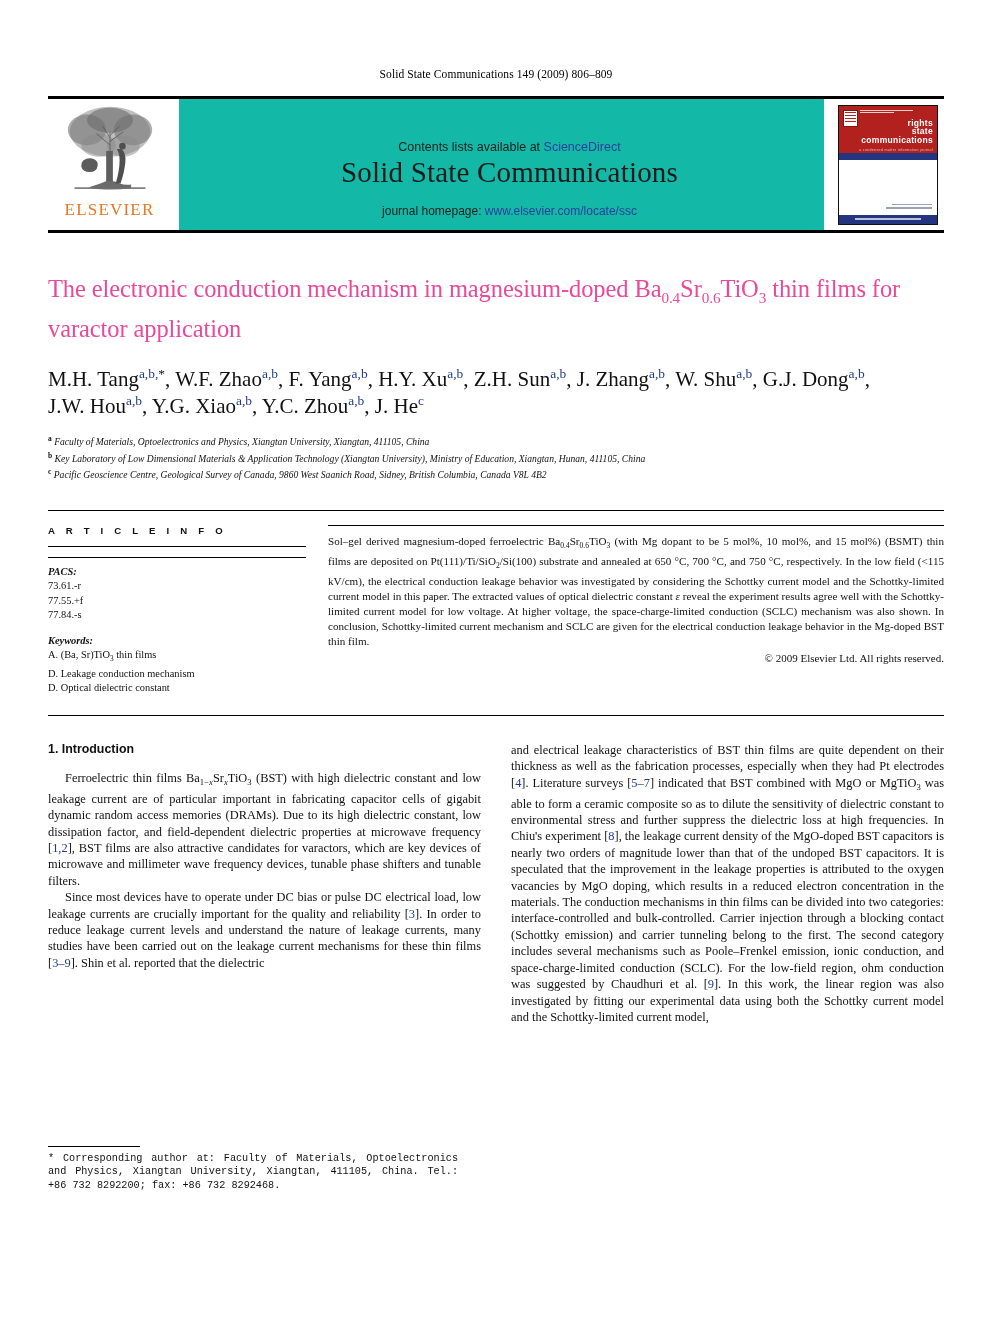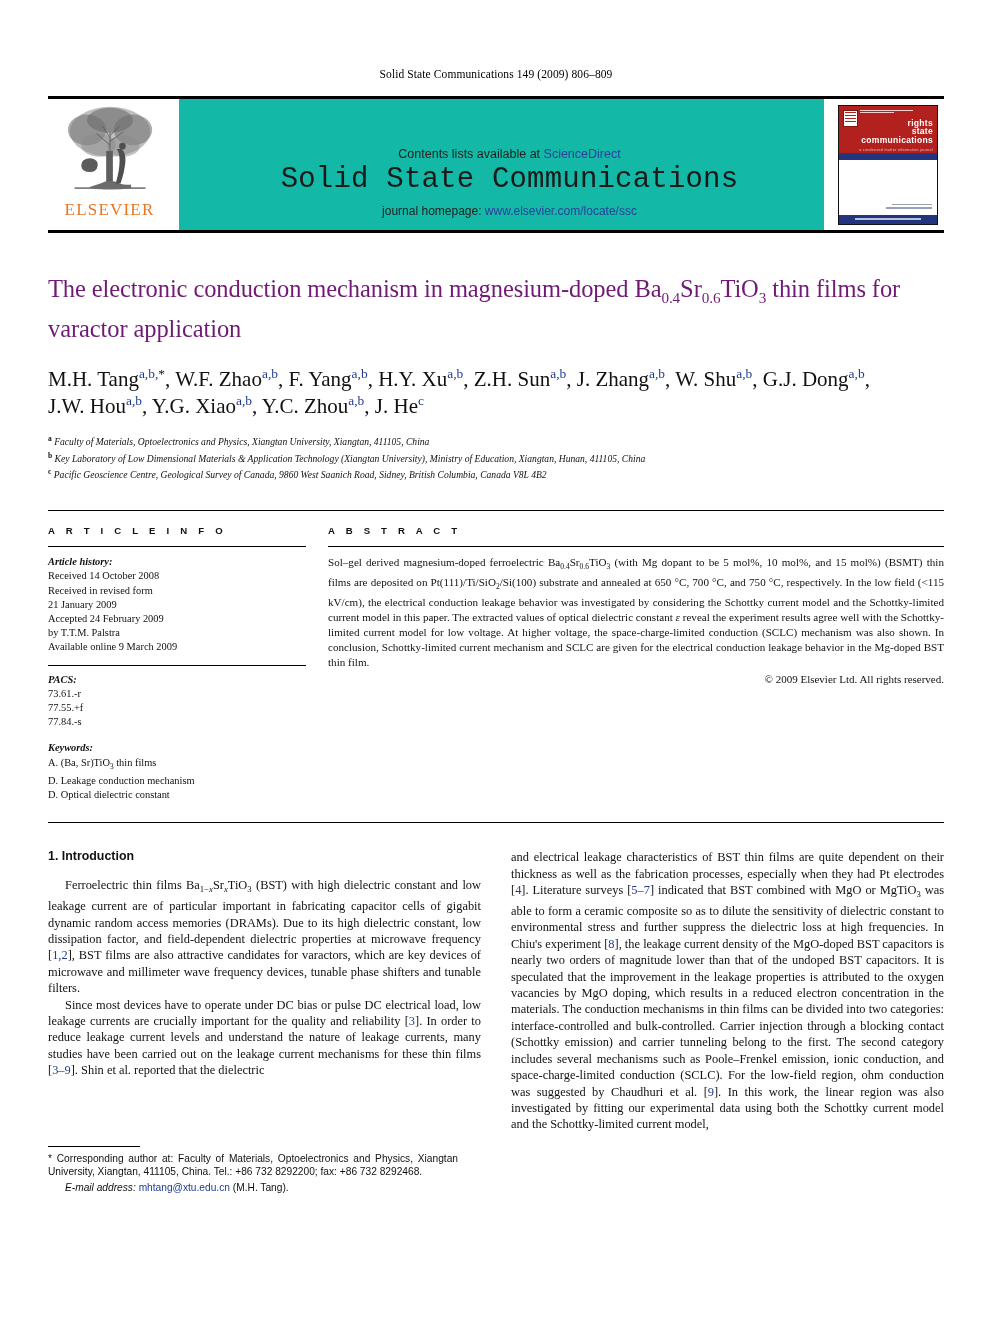--- a/index.html
+++ b/index.html
@@ -68,25 +68,25 @@
     margin:0 8px;
     box-sizing:border-box;
   }
   .contents-line{
     font-family:"Liberation Sans", sans-serif;
     font-size:12.5px;
     color:#222;
   }
   .contents-line .sd{color:#2a3f9d;}
   .journal-name{
-    font-family:Liberation Mono, monospace;
+    font-family:Liberation Serif, serif;
     font-size:29px;
     color:#1a1a1a;
     letter-spacing:.2px;
-    margin:2px 0 8px 0;
+    margin:2px 0 15px 0;
   }
   .homepage-line{
     font-family:"Liberation Sans", sans-serif;
     font-size:12px;
     color:#222;
   }
   .homepage-line .url{color:#2a3f9d;}
   .cover-cell{
     width:112px;flex:0 0 112px;
     display:flex;align-items:center;justify-content:center;
@@ -158,21 +158,21 @@
 
   
   .title-block{margin:40px 48px 0 48px;}
   h1.title{
     font-family:"Liberation Serif", serif;
     font-size:24.5px;
     font-weight:normal;
     line-height:31px;
     margin:0;
     letter-spacing:-.1px;
-    color:#701a75;
+    color:#ec4899;
   }
   h1.title sub{font-size:.62em;}
   .authors{
     margin-top:19px;
     font-family:"Liberation Serif", serif;
     font-size:21px;
     line-height:22px;
     color:#111;
   }
   .authors sup{font-size:.64em;color:#1f3a93;vertical-align:super;}
@@ -258,21 +258,21 @@
   p.body sub{font-size:.7em;}
   .ref{color:#1f3a93;}
 
   
   .footnote{
     position:absolute;
     left:48px;top:1146px;width:410px;
   }
   .fn-rule{border-top:1px solid #000;width:92px;margin-bottom:5px;}
   .fn-text{
-    font-family:Liberation Sans, sans-serif;
+    font-family:Liberation Mono, monospace;
     font-size:10.2px;line-height:13.4px;text-align:justify;color:#111;
   }
   .fn-text .em{font-style:italic;}
   .fn-mail{color:#1f3a93;}
   .issn{
     position:absolute;left:48px;top:1236px;width:430px;
     font-family:"Liberation Serif", serif;
     font-size:10.6px;line-height:14px;font-weight:bold;color:#111;
   }
   .doi{color:#1f3a93;}
@@ -372,46 +372,36 @@
       <div class="affil"><sup>c</sup> <span>Pacific Geoscience Centre, Geological Survey of Canada, 9860 West Saanich Road, Sidney, British Columbia, Canada V8L 4B2</span></div>
     </div>
   </div>
 
   <div class="info-rule-top"></div>
 
   <div class="two-col">
     <div class="col-info">
       <div class="secheading">A R T I C L E   I N F O</div>
       <div class="hr-thin"></div>
-      <div class="info-group">
-        <div class="lab">Article history:</div>
-        <div>Received 14 October 2008</div>
-        <div>Received in revised form</div>
-        <div>21 January 2009</div>
-        <div>Accepted 24 February 2009</div>
-        <div>by T.T.M. Palstra</div>
-        <div>Available online 9 March 2009</div>
-      </div>
       <div class="info-sep"></div>
       <div class="info-group">
         <div class="lab">PACS:</div>
         <div>73.61.-r</div>
         <div>77.55.+f</div>
         <div>77.84.-s</div>
       </div>
       <div class="info-group" style="margin-top:12px;">
         <div class="lab">Keywords:</div>
         <div>A. (Ba, Sr)TiO<sub style="font-size:.7em">3</sub> thin films</div>
         <div>D. Leakage conduction mechanism</div>
         <div>D. Optical dielectric constant</div>
       </div>
     </div>
 
     <div class="col-abs">
-      <div class="secheading">A B S T R A C T</div>
       <div class="hr-thin"></div>
       <div class="abstract">Sol–gel derived magnesium-doped ferroelectric Ba<sub>0.4</sub>Sr<sub>0.6</sub>TiO<sub>3</sub> (with Mg dopant to be 5 mol%, 10 mol%, and 15 mol%) (BSMT) thin films are deposited on Pt(111)/Ti/SiO<sub>2</sub>/Si(100) substrate and annealed at 650 °C, 700 °C, and 750 °C, respectively. In the low field (&lt;115 kV/cm), the electrical conduction leakage behavior was investigated by considering the Schottky current model and the Schottky-limited current model in this paper. The extracted values of optical dielectric constant <i>ε</i> reveal the experiment results agree well with the Schottky-limited current model for low voltage. At higher voltage, the space-charge-limited conduction (SCLC) mechanism was also shown. In conclusion, Schottky-limited current mechanism and SCLC are given for the electrical conduction leakage behavior in the Mg-doped BST thin film.</div>
       <div class="copyright">© 2009 Elsevier Ltd. All rights reserved.</div>
     </div>
   </div>
 
   <div class="info-rule-bot"></div>
 
   <div class="body-cols">
     <div class="bcol">
@@ -420,17 +410,16 @@
       <p class="body">Since most devices have to operate under DC bias or pulse DC electrical load, low leakage currents are crucially important for the quality and reliability [<span class="ref">3</span>]. In order to reduce leakage current levels and understand the nature of leakage currents, many studies have been carried out on the leakage current mechanisms for these thin films [<span class="ref">3–9</span>]. Shin et al. reported that the dielectric</p>
     </div>
     <div class="bcol">
       <p class="body" style="text-indent:0">and electrical leakage characteristics of BST thin films are quite dependent on their thickness as well as the fabrication processes, especially when they had Pt electrodes [<span class="ref">4</span>]. Literature surveys [<span class="ref">5–7</span>] indicated that BST combined with MgO or MgTiO<sub>3</sub> was able to form a ceramic composite so as to dilute the sensitivity of dielectric constant to environmental stress and further suppress the dielectric loss at high frequencies. In Chiu's experiment [<span class="ref">8</span>], the leakage current density of the MgO-doped BST capacitors is nearly two orders of magnitude lower than that of the undoped BST capacitors. It is speculated that the improvement in the leakage properties is attributed to the oxygen vacancies by MgO doping, which results in a reduced electron concentration in the materials. The conduction mechanisms in thin films can be divided into two categories: interface-controlled and bulk-controlled. Carrier injection through a blocking contact (Schottky emission) and carrier tunneling belong to the first. The second category includes several mechanisms such as Poole–Frenkel emission, ionic conduction, and space-charge-limited conduction (SCLC). For the low-field region, ohm conduction was suggested by Chaudhuri et al. [<span class="ref">9</span>]. In this work, the linear region was also investigated by fitting our experimental data using both the Schottky current model and the Schottky-limited current model,</p>
     </div>
   </div>
 
   <div class="footnote">
     <div class="fn-rule"></div>
     <div class="fn-text">* Corresponding author at: Faculty of Materials, Optoelectronics and Physics, Xiangtan University, Xiangtan, 411105, China. Tel.: +86 732 8292200; fax: +86 732 8292468.</div>
-    <div class="fn-text" style="text-indent:17px;margin-top:2px;"><span class="em">E-mail address:</span> <span class="fn-mail">mhtang@xtu.edu.cn</span> <span>(M.H. Tang).</span></div>
   </div>
 
 
 </div>
 
 </body></html>

